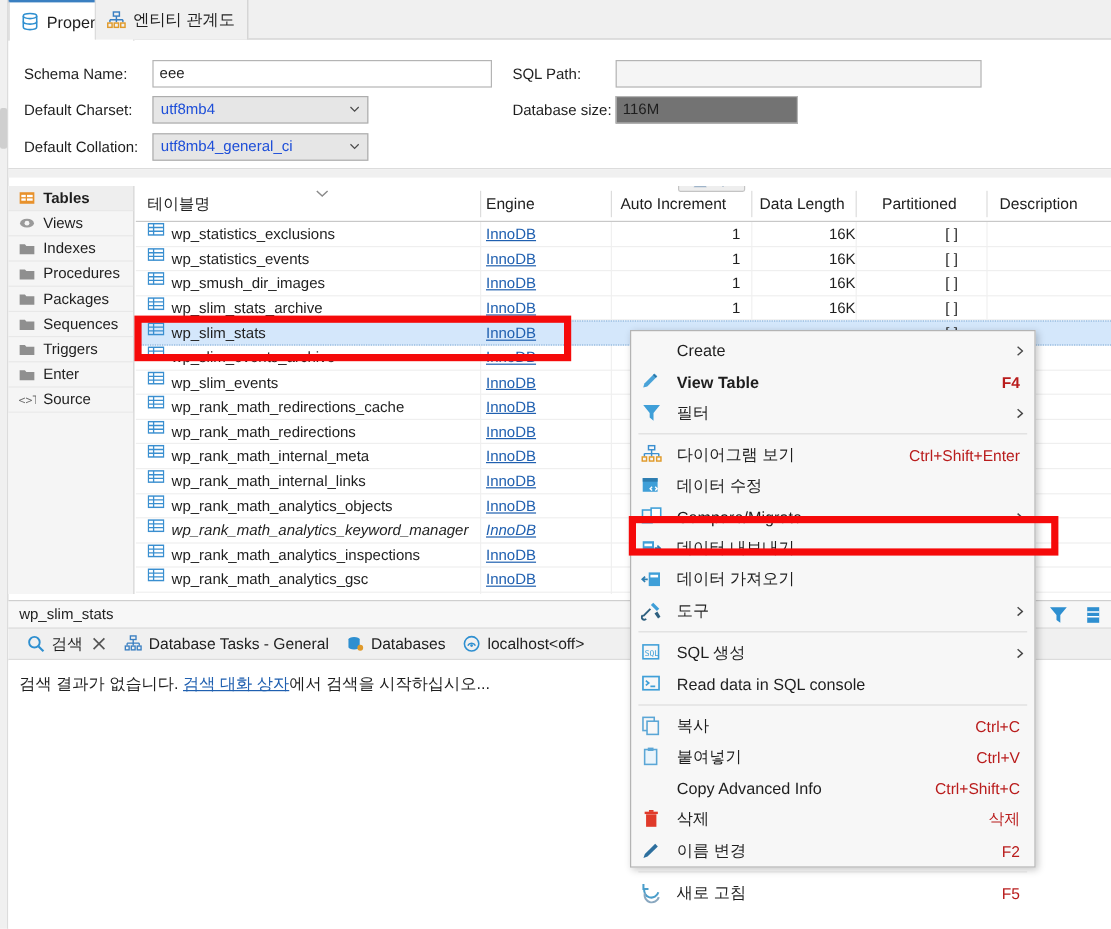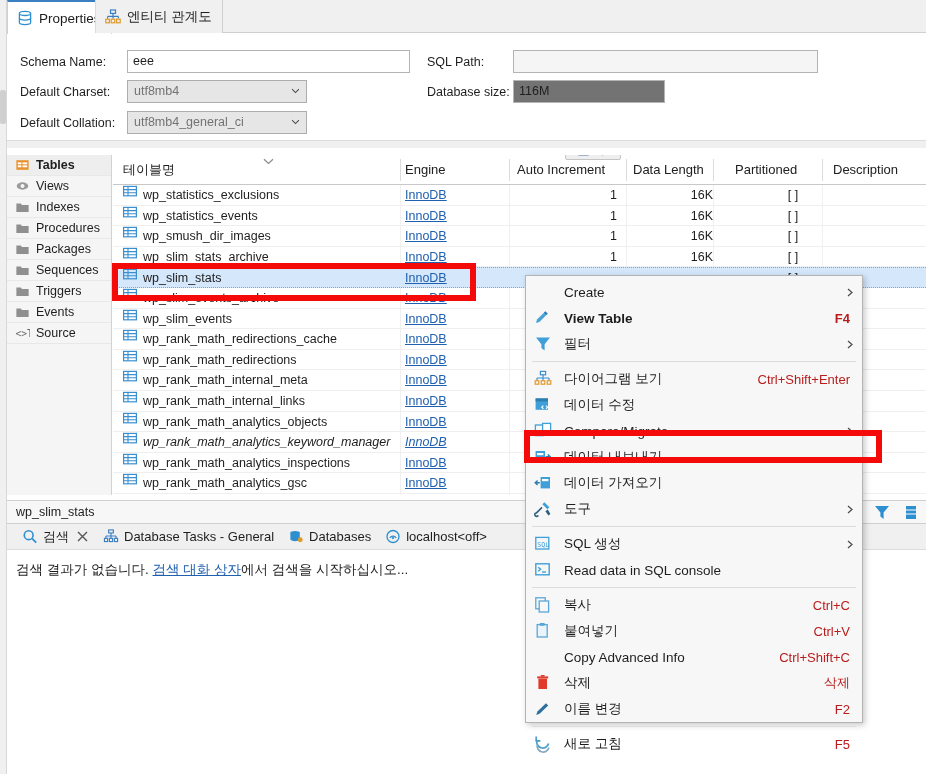--- a/index.html
+++ b/index.html
@@ -53,21 +53,21 @@
   }
   .f-label { position: absolute; font-size: 12.5px; color: #1e1e1e; white-space: nowrap; }
   .f-input {
     position: absolute; height: 23px; background: #ffffff;
     border: 1px solid #a0a0a0; font-family: "Liberation Sans", sans-serif;
     font-size: 12.5px; color: #1e1e1e; padding: 0 5px; line-height: 21px;
   }
   .f-input.readonly { background: #ffffff; border: 1px solid #b4b4b4; color: #1e1e1e; }
   .f-combo {
     position: absolute; height: 23px; background: #e6e6e6;
-    border: 1px solid #adadad; font-size: 12.5px; color: #737373;
+    border: 1px solid #adadad; font-size: 12.5px; color: #1d4ed8;
     padding: 0 22px 0 6px; line-height: 21px; white-space: nowrap; overflow: hidden;
   }
   .f-combo .chev {
     position: absolute; right: 6px; top: 7px; width: 9px; height: 6px;
   }
   .form-sep { position: absolute; left: 7px; top: 140px; width: 919px; height: 1px; background: #dcdcdc; }
 
   
   .split-h {
     position: absolute; left: 7px; top: 141px; width: 919px; height: 7px; background: #f0f0f0;
@@ -197,21 +197,21 @@
 
   <div class="tabstrip">
     <div class="tab active" style="left:0px;">
       <svg class="tab-ico" viewBox="0 0 16 16">
         <ellipse cx="8" cy="3.4" rx="5.6" ry="2.1" fill="none" stroke="#2e8fd0" stroke-width="1.3"></ellipse>
         <path d="M2.4 3.4v9.2c0 1.16 2.5 2.1 5.6 2.1s5.6-.94 5.6-2.1V3.4" fill="none" stroke="#2e8fd0" stroke-width="1.3"></path>
         <path d="M2.4 8c0 1.16 2.5 2.1 5.6 2.1s5.6-.94 5.6-2.1" fill="none" stroke="#2e8fd0" stroke-width="1.3"></path>
       </svg>
       <span>Properties</span>
     </div>
-    <div class="tab inactive" style="left:88px;">
+    <div class="tab inactive" style="left:72px;">
       <svg class="tab-ico" viewBox="0 0 16 16">
         <rect x="5.5" y="1" width="5" height="3.4" fill="none" stroke="#3a7fc1" stroke-width="1.2"></rect>
         <path d="M8 4.4v3M2.6 7.4h10.8M2.6 7.4v2.2M8 7.4v2.2M13.4 7.4v2.2" stroke="#3a7fc1" stroke-width="1.2" fill="none"></path>
         <rect x="0.8" y="10.2" width="3.6" height="3.6" fill="none" stroke="#e09a2a" stroke-width="1.2"></rect>
         <rect x="6.2" y="10.2" width="3.6" height="3.6" fill="none" stroke="#e09a2a" stroke-width="1.2"></rect>
         <rect x="11.6" y="10.2" width="3.6" height="3.6" fill="none" stroke="#e09a2a" stroke-width="1.2"></rect>
       </svg>
       <span>엔티티 관계도</span>
     </div>
   </div>
@@ -291,21 +291,21 @@
         <div class="sb-item">
           <svg class="sb-ico" viewBox="0 0 16 16">
             <path d="M1 4h5l1.4 1.6H15v8H1z" fill="#8f8f8f"></path>
           </svg>
           <span>Triggers</span>
         </div>
         <div class="sb-item">
           <svg class="sb-ico" viewBox="0 0 16 16">
             <path d="M1 4h5l1.4 1.6H15v8H1z" fill="#8f8f8f"></path>
           </svg>
-          <span>Events</span>
+          <span>Enter</span>
         </div>
         <div class="sb-item">
           <svg class="sb-ico" viewBox="0 0 16 16">
             <text x="0" y="12" font-size="11" fill="#6a6a6a" font-family="monospace">&lt;&gt;T</text>
           </svg>
           <span>Source</span>
         </div>
       </div>
   <div class="sb-blank"></div>
     </div>

